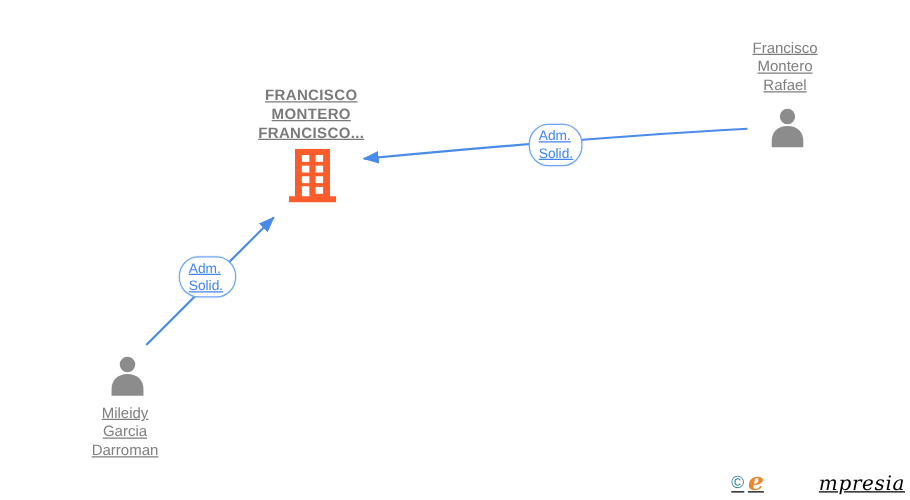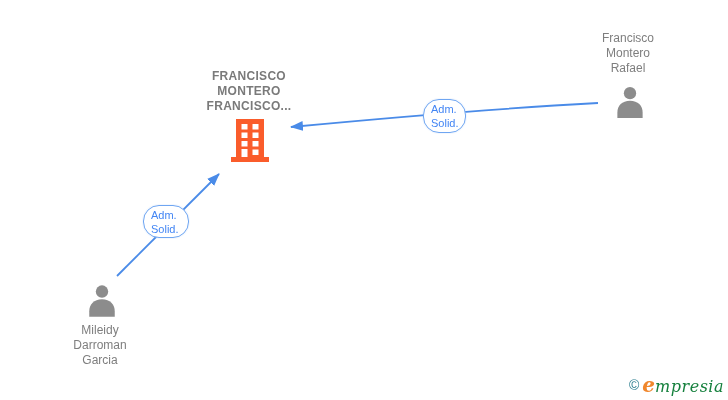--- a/index.html
+++ b/index.html
@@ -1,21 +1,21 @@
 <!DOCTYPE html>
 <html><head>
 <meta charset="utf-8">
 <style>
   html,body{margin:0;padding:0;background:#fff;}
   .canvas{
     position:relative;width:728px;height:400px;background:#ffffff;
     font-family:"Liberation Sans",sans-serif;overflow:hidden;
   }
   .edges-layer{position:absolute;left:0;top:0;width:728px;height:400px;}
-  .abs{position:absolute;}
+  .abs{position:absolute;text-decoration:underline;}
   .company-title{
     text-align:center;font-weight:bold;font-size:12px;line-height:15px;
     color:#7a7a7a;letter-spacing:0.3px;
   }
   .company-title span{display:block;}
   .person-name{
     text-align:center;font-size:12px;line-height:15px;color:#7e7e7e;
   }
   .person-name span{display:block;}
   .edge-label{
@@ -27,21 +27,21 @@
   .edge-label span{display:block;}
   .logo{
     right:4px;bottom:3px;font-family:"DejaVu Serif",serif;font-style:italic;
     white-space:nowrap;
   }
   .logo-c{
     color:#2e7f90;font-style:normal;font-family:"Liberation Sans",sans-serif;
     font-size:14px;vertical-align:2px;margin-right:3px;
   }
   .logo-e{color:#f0862c;font-size:20px;font-weight:bold;}
-  .logo-rest{color:#15803d;font-size:16px;letter-spacing:0.5px;}
+  .logo-rest{color:#000000;font-size:16px;letter-spacing:0.5px;margin-left:44px;}
 </style>
 </head>
 <body>
 
 <div class="canvas">
 
   <svg class="edges-layer" width="728" height="400" viewBox="0 0 728 400">
     <defs>
       <marker id="arrow" markerUnits="userSpaceOnUse" markerWidth="14" markerHeight="12" refX="12" refY="5" orient="auto">
         <path d="M0,0 L13,5 L0,10 Z" fill="#4a8be8"></path>
@@ -90,22 +90,22 @@
   <div class="abs" style="left:85px;top:284px;width:34px;height:33px;">
     <span>
       <svg width="34" height="33" viewBox="0 0 40 38">
         <circle cx="20" cy="8.5" r="7.3" fill="#8c8c8c"></circle>
         <path d="M20 17.5 C 10.5 17.5 5 23.5 5 31.5 L5 38 L35 38 L35 31.5 C35 23.5 29.5 17.5 20 17.5 Z" fill="#8c8c8c"></path>
       </svg>
     </span>
   </div>
   <div class="abs person-name" style="left:30px;top:323px;width:140px;">
     <span>Mileidy</span>
+    <span>Garcia</span>
     <span>Darroman</span>
-    <span>Garcia</span>
   </div>
 
   <div class="abs edge-label" style="left:423px;top:99px;width:43px;height:34px;">
     <span>Adm.</span>
     <span>Solid.</span>
   </div>
   <div class="abs edge-label" style="left:143px;top:205px;width:46px;height:33px;">
     <span>Adm.</span>
     <span>Solid.</span>
   </div>

